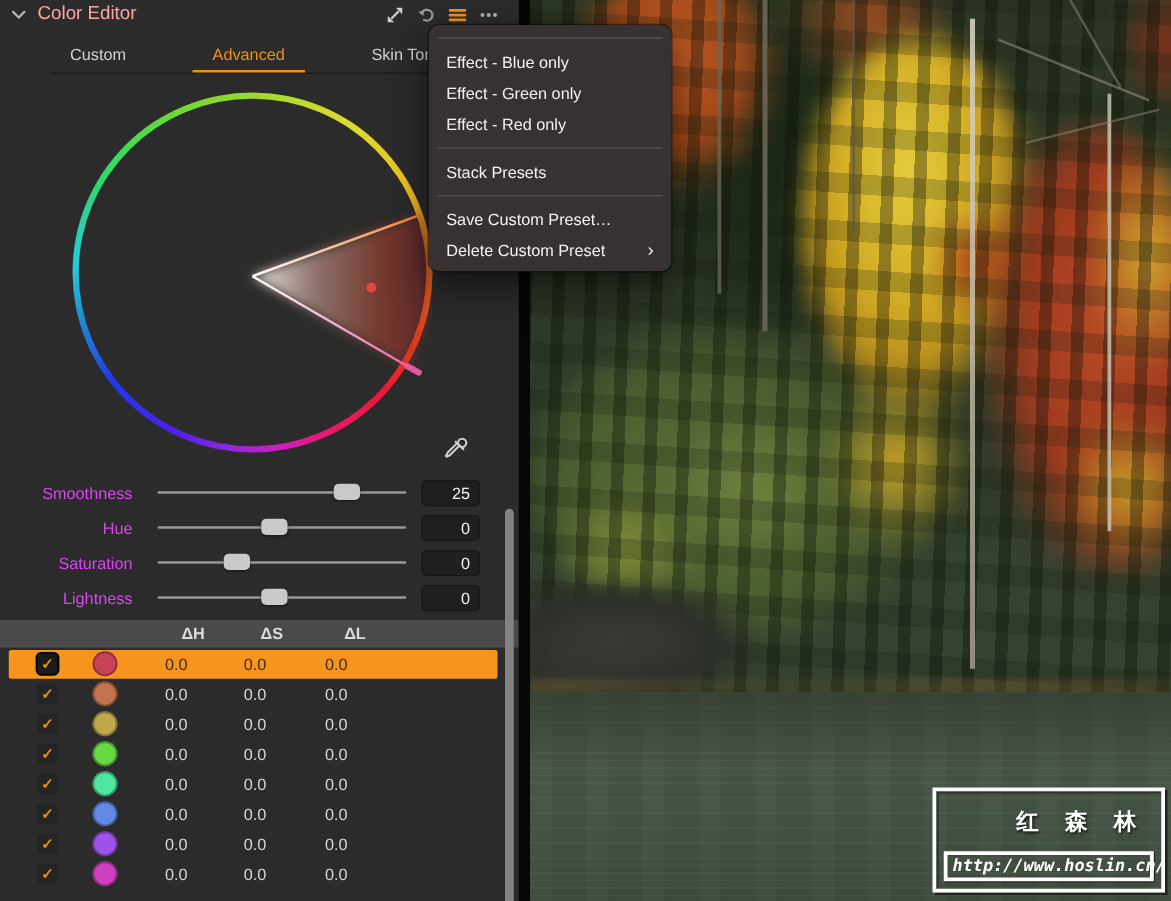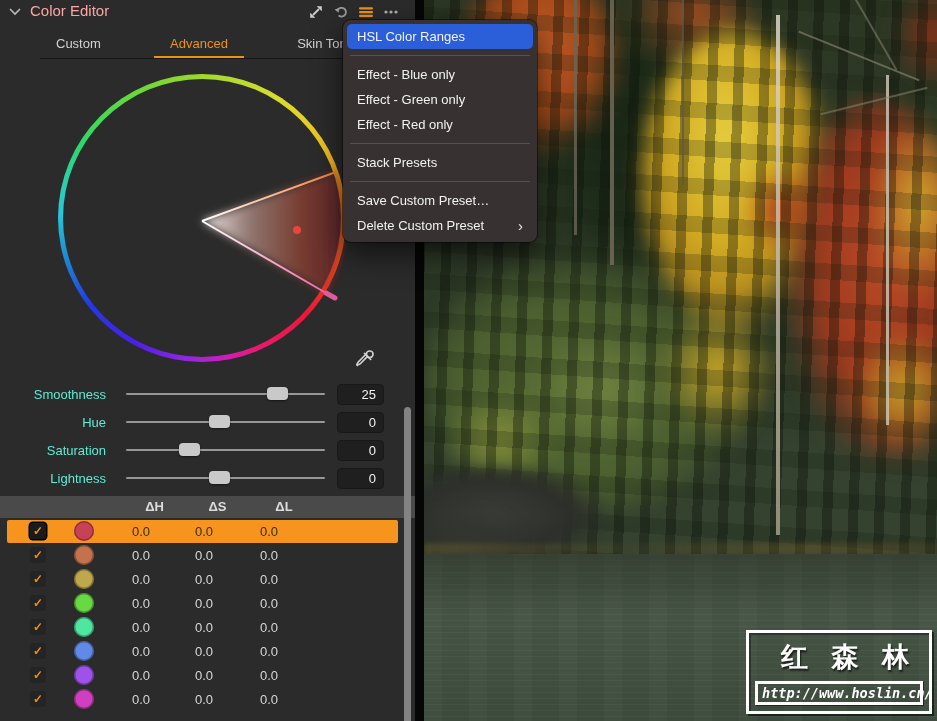--- a/index.html
+++ b/index.html
@@ -28,21 +28,21 @@
       #ea1838 132deg,#e81a70 157deg,#c81ec0 172deg,#9228e0 186deg,#4a20e8 208deg,
       #2338e8 232deg,#1e8ad0 254deg,#28c8d8 272deg,#2ed86a 302deg,#68d838 332deg,#9ed82c 360deg);}
   .wheel-hole{position:absolute;inset:5px;border-radius:50%;background:var(--panel-bg);}
   .wedge{position:absolute;inset:0;}
 
   .picker-btn{position:absolute;left:352px;top:346px;width:26px;height:26px;cursor:pointer;}
 
   
   .sliders{position:absolute;left:0;top:380px;width:384px;}
   .slider-row{height:28px;display:flex;align-items:center;}
-  .slider-label{width:106px;text-align:right;font-size:13px;color:#5eead4;flex:none;}
+  .slider-label{width:106px;text-align:right;font-size:13px;color:#d946ef;flex:none;}
   .slider-track{flex:1;position:relative;height:28px;margin:0 12px 0 20px;cursor:pointer;}
   .track-line{position:absolute;left:0;right:0;top:13px;height:2px;background:#979797;border-radius:1px;}
   .slider-handle{position:absolute;top:7px;width:21px;height:13px;border-radius:4px;
                  background:#c9c9c9;box-shadow:0 1px 2px rgba(0,0,0,.5);cursor:grab;}
   .slider-value{flex:none;width:47px;height:21px;box-sizing:border-box;background:#1f1f1f;
                 border-radius:4px;border:1px solid #181818;color:#f2f2f2;font-size:13px;
                 line-height:19px;text-align:right;padding-right:7px;}
 
   
   .color-table{position:absolute;left:0;top:496px;width:415px;}
@@ -108,21 +108,21 @@
          background:repeating-linear-gradient(180deg,rgba(255,255,255,.05) 0 1px,rgba(0,0,0,0) 1px 6px),
                     repeating-linear-gradient(90deg,rgba(255,255,255,.035) 0 18px,rgba(0,0,0,0) 18px 45px);}
   .water-reflect{position:absolute;left:0;top:554px;width:513px;height:60px;
          background:linear-gradient(180deg,rgba(25,32,22,.5),rgba(0,0,0,0));}
 
   
   .wm{position:absolute;left:322px;top:630px;width:186px;height:84px;border:3px solid #fff;
       box-shadow:2px 2px 0 rgba(0,0,0,.55), inset 2px 2px 0 rgba(0,0,0,.35);
       display:flex;flex-direction:column;box-sizing:border-box;}
   .wm-title{flex:1;display:flex;align-items:center;justify-content:flex-end;padding-right:12px;
-      color:#fff;font-size:27px;font-weight:bold;letter-spacing:8px;
+      color:#fff;font-size:18px;font-weight:bold;letter-spacing:8px;
       text-shadow:1px 2px 2px rgba(0,0,0,.7);}
   .wm-url{margin:0 6px 6px 6px;border:3px solid #fff;box-shadow:1px 1px 0 rgba(0,0,0,.5);
       padding:1px 4px;color:#fff;font-family:"DejaVu Sans Mono",monospace;font-style:italic;
       font-weight:bold;font-size:13.5px;text-align:center;white-space:nowrap;}
 
   
   .menu{position:absolute;left:343px;top:20px;width:194px;box-sizing:border-box;background:#373132;
         border-radius:8px;padding:4px;z-index:50;
         box-shadow:0 12px 30px rgba(0,0,0,.6),0 0 0 1px rgba(0,0,0,.45);}
   .menu-item{height:25px;line-height:25px;padding:0 10px;font-size:13px;color:#f2f2f2;
@@ -348,23 +348,20 @@
       <div class="water-reflect"></div>
 
       <div class="wm">
         <div class="wm-title">红 森 林</div>
         <div class="wm-url">http://www.hoslin.cn/</div>
       </div>
     </div>
   </section>
 
   <div class="menu" id="menu">
-      <div class="menu-item highlighted">
-        <span>HSL Color Ranges</span>
-      </div>
       <div class="menu-divider"></div>
       <div class="menu-item">
         <span>Effect - Blue only</span>
       </div>
       <div class="menu-item">
         <span>Effect - Green only</span>
       </div>
       <div class="menu-item">
         <span>Effect - Red only</span>
       </div>

